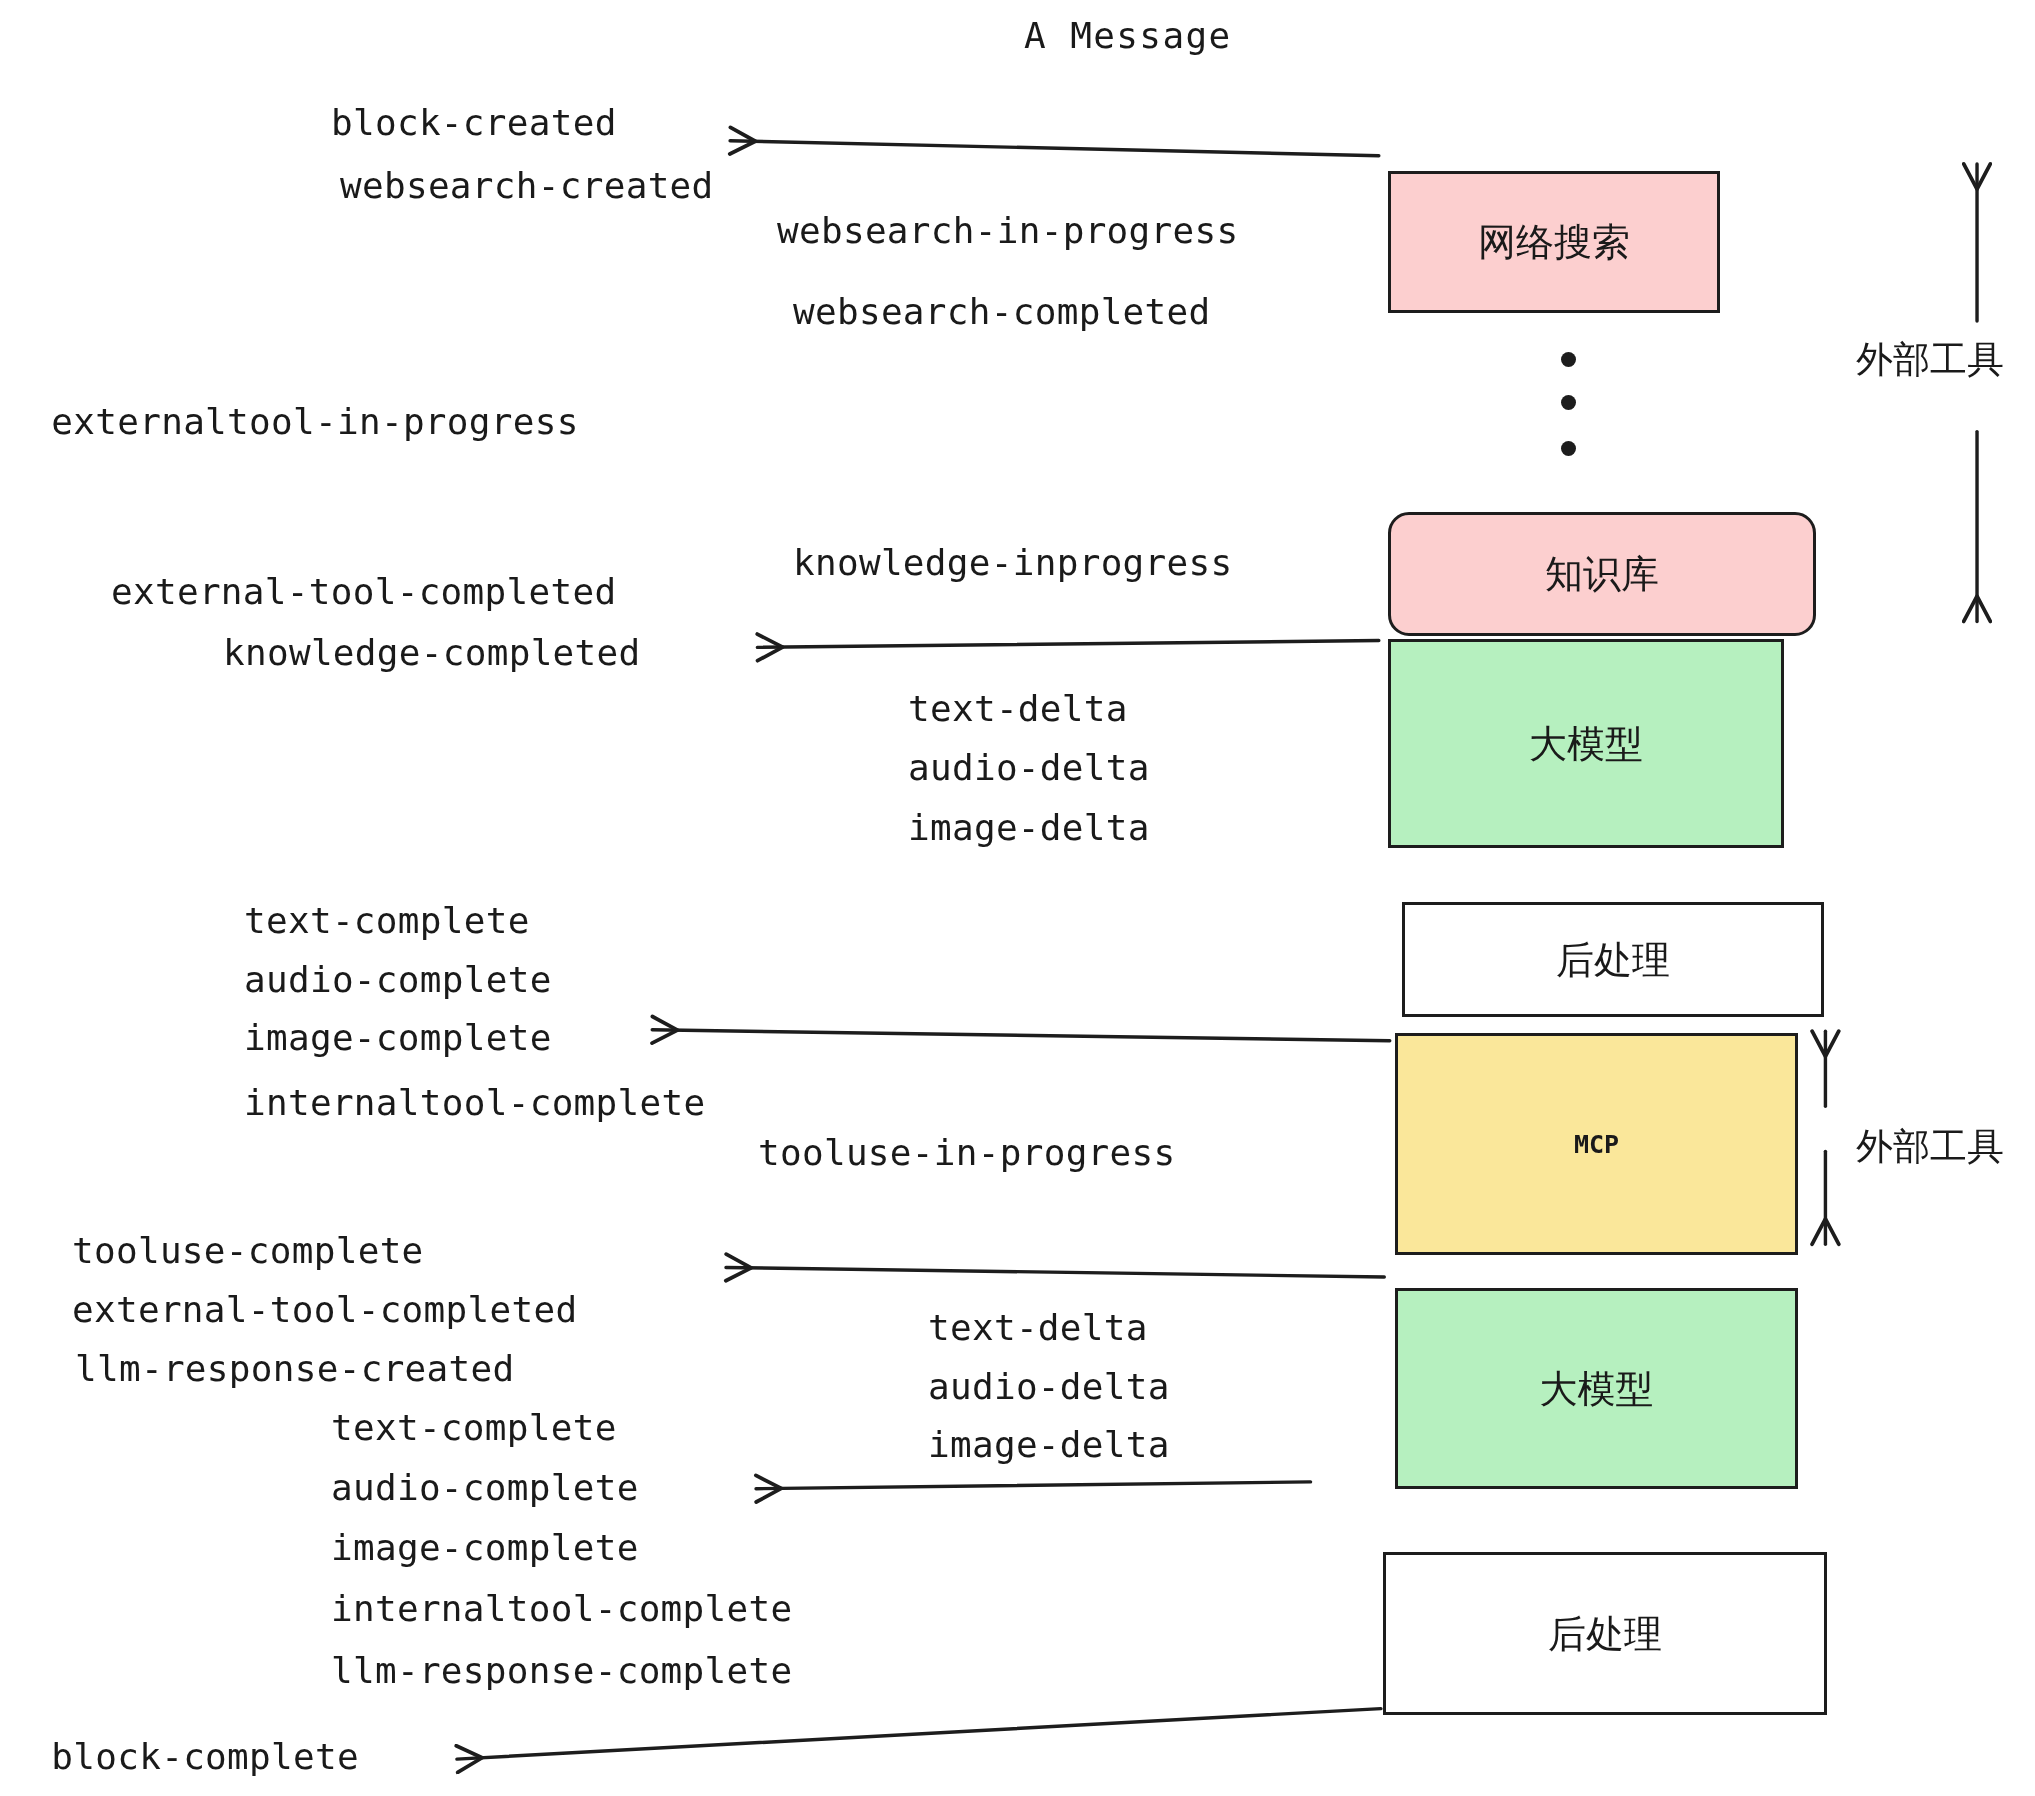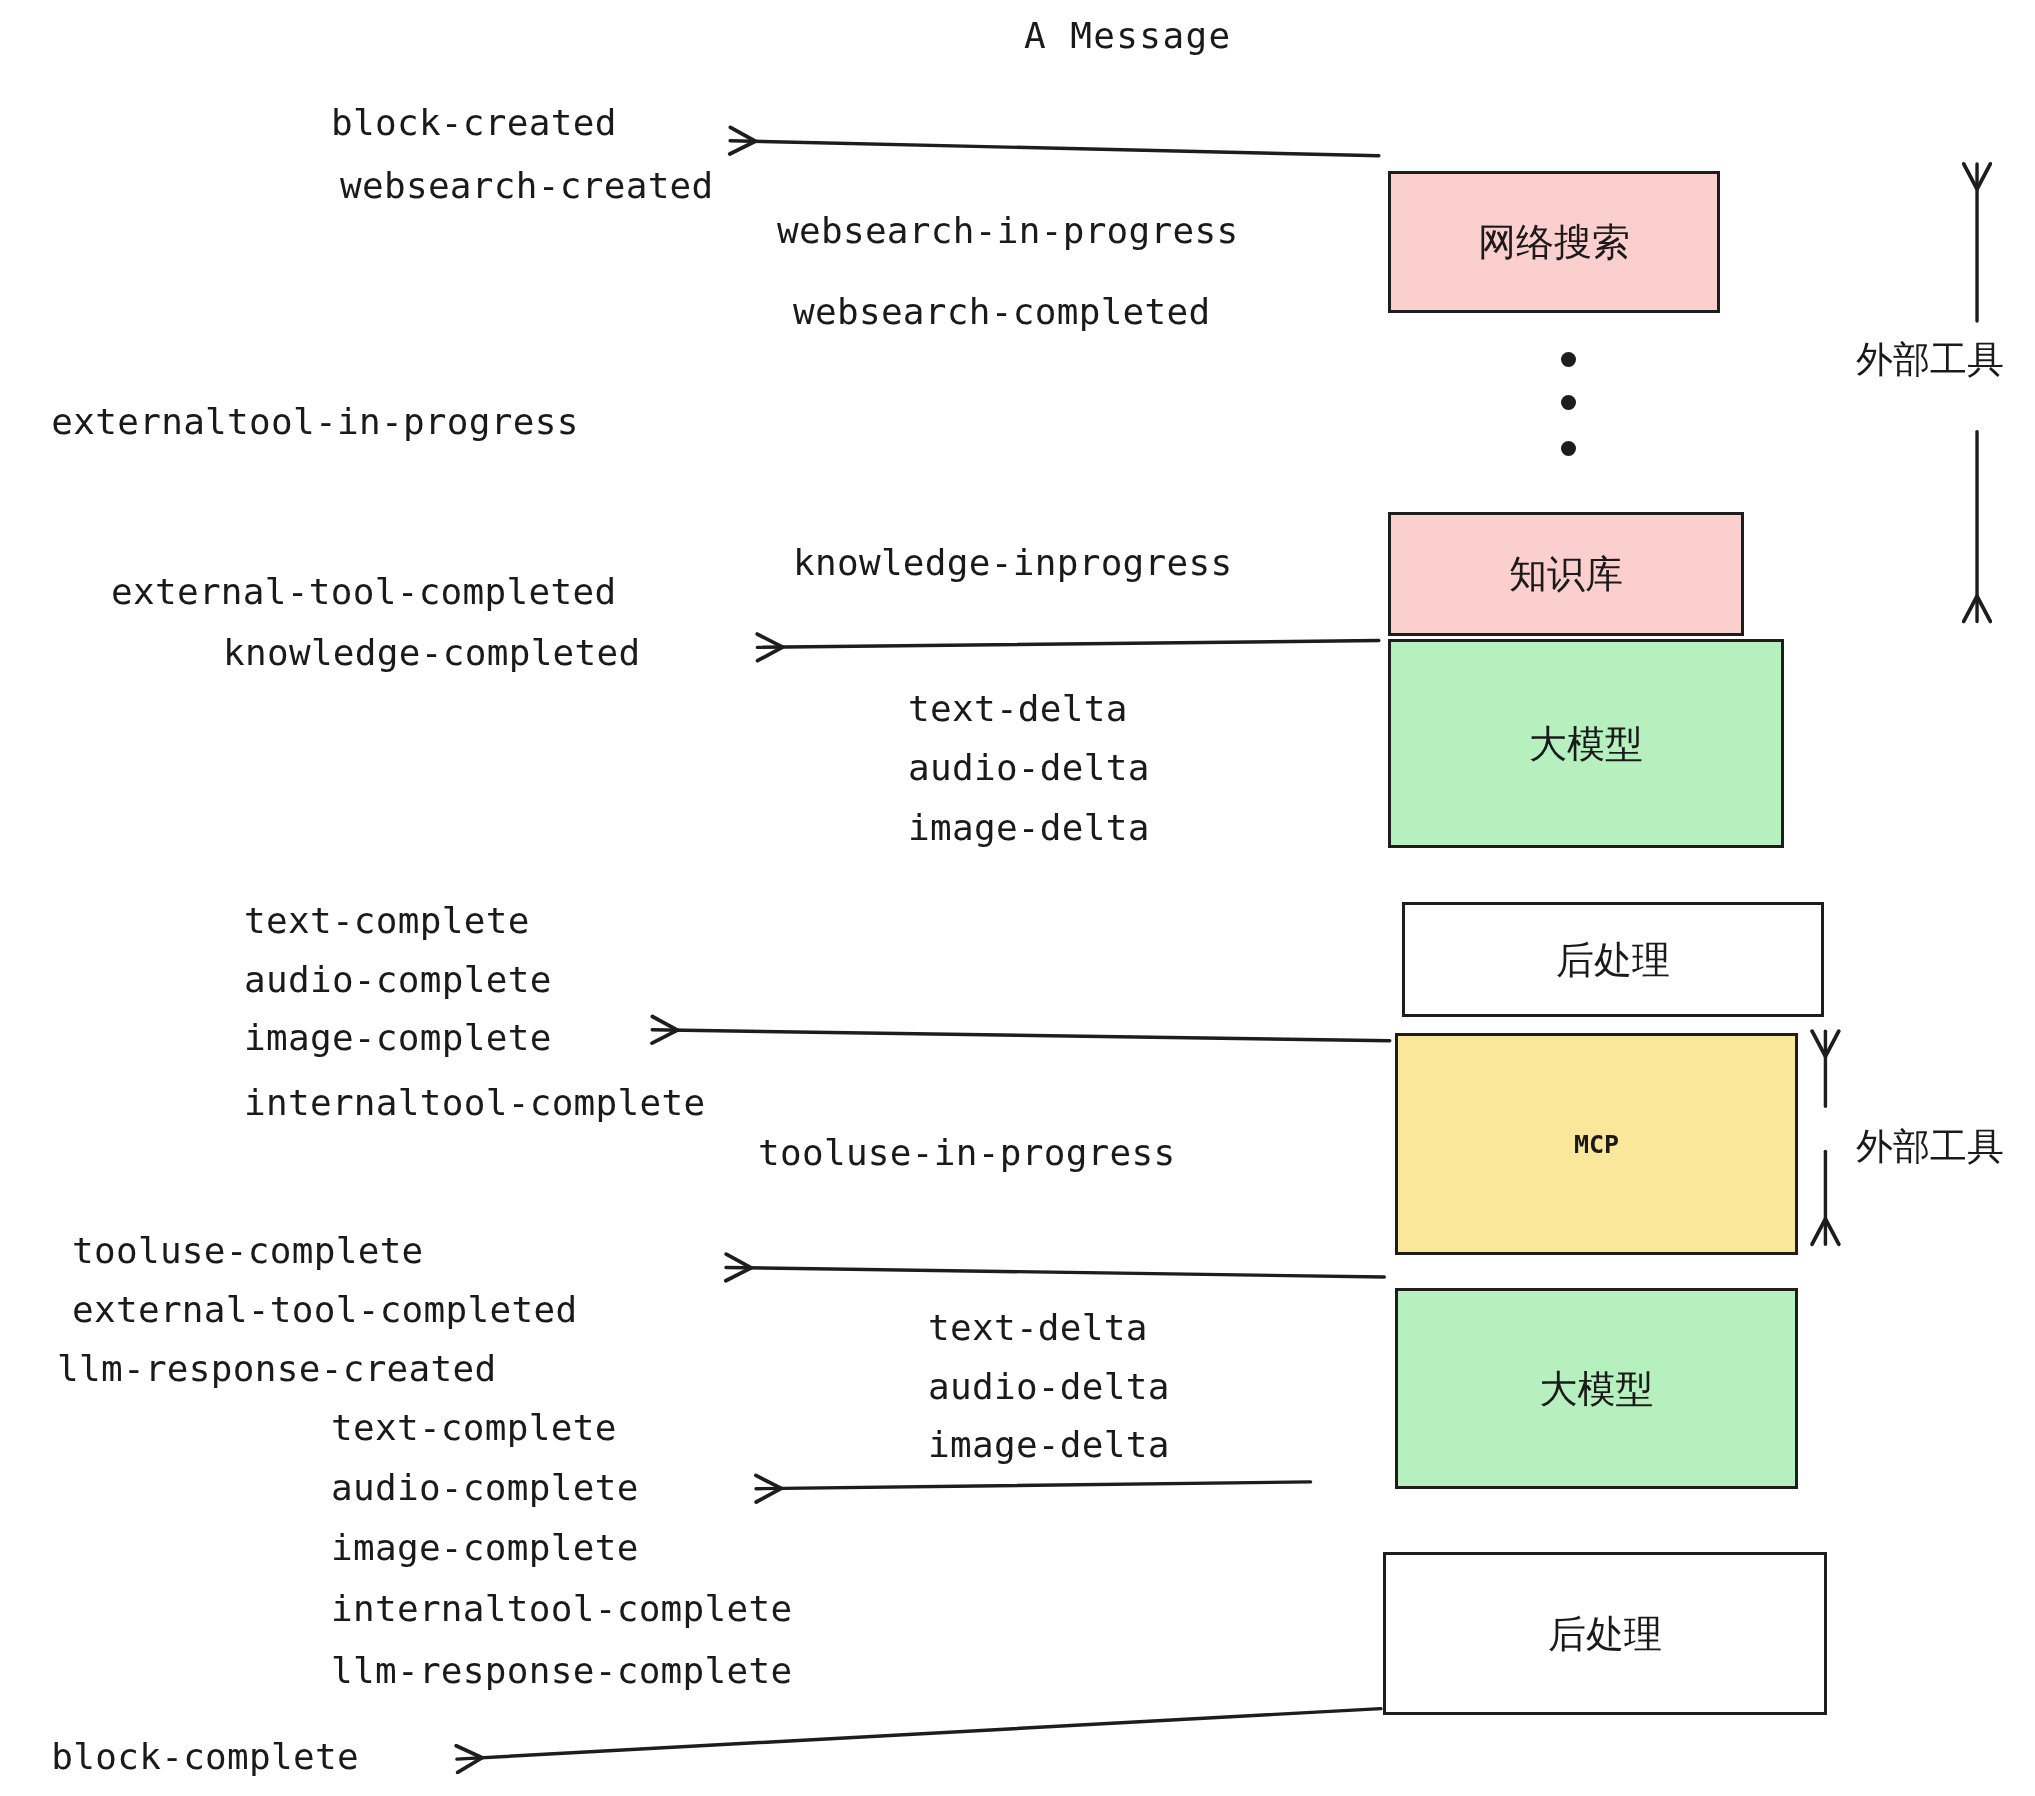--- a/index.html
+++ b/index.html
@@ -109,21 +109,21 @@
         <line x1="2838" y1="632" x2="2838" y2="910"></line>
         <line x1="2616" y1="1620" x2="2616" y2="1510"></line>
         <line x1="2616" y1="1686" x2="2616" y2="1822"></line>
       </g>
   </svg>
 
   <div id="node-layer">
       <div class="node" style="left: 1349px; top: 171px; width: 332px; height: 142px; background: rgb(252, 207, 207);">
         <span class="node-label">网络搜索</span>
       </div>
-      <div class="node" style="left: 1349px; top: 512px; width: 356px; height: 124px; background: rgb(252, 207, 207);">
+      <div class="node" style="left: 1349px; top: 512px; width: 428px; height: 124px; background: rgb(252, 207, 207); border-radius: 21px;">
         <span class="node-label">知识库</span>
       </div>
       <div class="node" style="left: 1349px; top: 639px; width: 396px; height: 209px; background: rgb(182, 240, 191);">
         <span class="node-label">大模型</span>
       </div>
       <div class="node" style="left: 1363px; top: 902px; width: 422px; height: 115px; background: rgb(255, 255, 255);">
         <span class="node-label">后处理</span>
       </div>
       <div class="node mono" style="left: 1356px; top: 1033px; width: 403px; height: 222px; background: rgb(250, 231, 154);">
         <span class="node-label">MCP</span>
@@ -154,21 +154,21 @@
       <div class="evt" style="left: 869px; top: 691px;">text-delta</div>
       <div class="evt" style="left: 869px; top: 750px;">audio-delta</div>
       <div class="evt" style="left: 869px; top: 810px;">image-delta</div>
       <div class="evt" style="left: 205px; top: 903px;">text-complete</div>
       <div class="evt" style="left: 205px; top: 962px;">audio-complete</div>
       <div class="evt" style="left: 205px; top: 1020px;">image-complete</div>
       <div class="evt" style="left: 205px; top: 1085px;">internaltool-complete</div>
       <div class="evt" style="left: 719px; top: 1135px;">tooluse-in-progress</div>
       <div class="evt" style="left: 33px; top: 1233px;">tooluse-complete</div>
       <div class="evt" style="left: 33px; top: 1292px;">external-tool-completed</div>
-      <div class="evt" style="left: 18px; top: 1351px;">llm-response-created</div>
+      <div class="evt" style="left: 36px; top: 1351px;">llm-response-created</div>
       <div class="evt" style="left: 889px; top: 1310px;">text-delta</div>
       <div class="evt" style="left: 889px; top: 1369px;">audio-delta</div>
       <div class="evt" style="left: 889px; top: 1427px;">image-delta</div>
       <div class="evt" style="left: 292px; top: 1410px;">text-complete</div>
       <div class="evt" style="left: 292px; top: 1470px;">audio-complete</div>
       <div class="evt" style="left: 292px; top: 1530px;">image-complete</div>
       <div class="evt" style="left: 292px; top: 1591px;">internaltool-complete</div>
       <div class="evt" style="left: 292px; top: 1653px;">llm-response-complete</div>
       <div class="evt" style="left: 12.3px; top: 1739px;">block-complete</div>
     </div>

